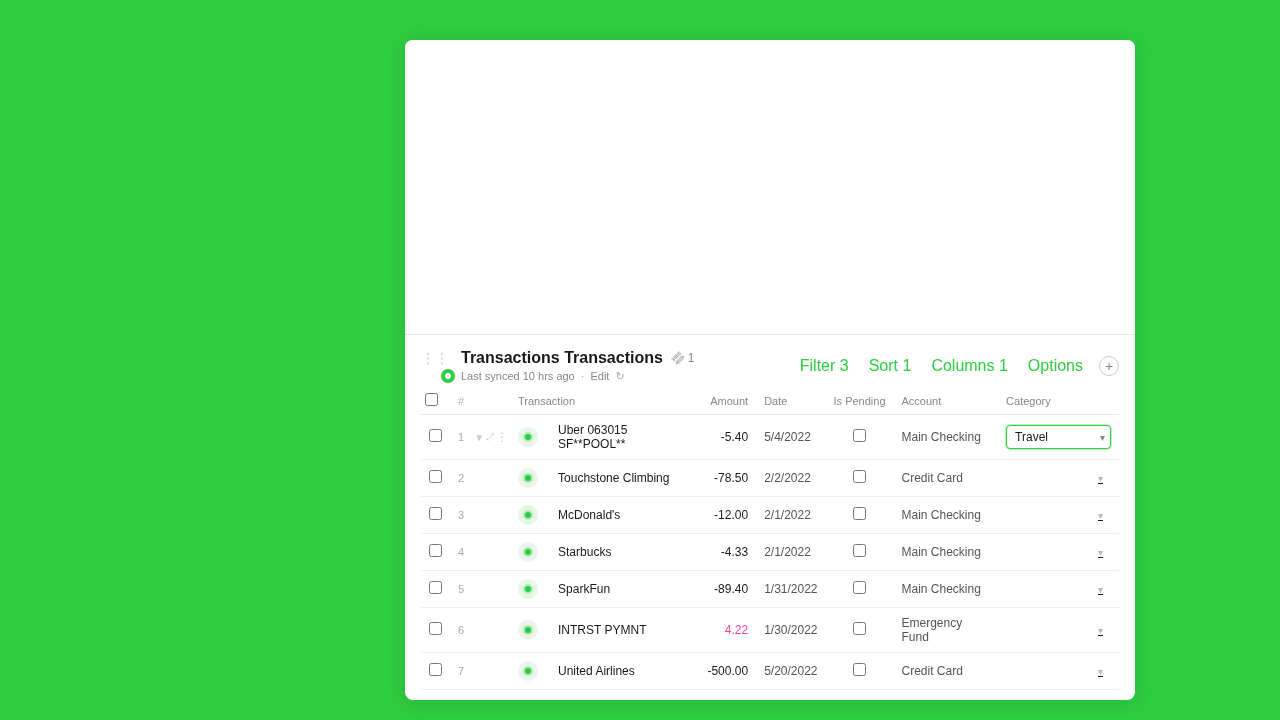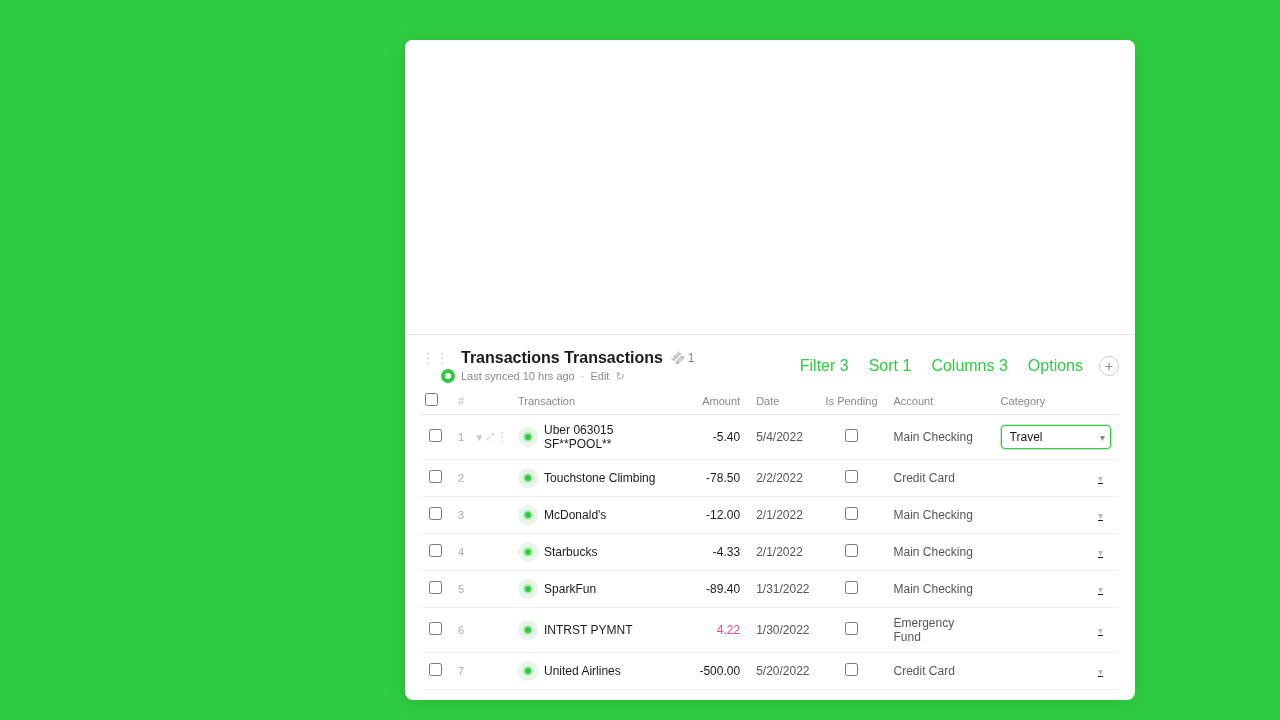--- a/index.html
+++ b/index.html
@@ -168,21 +168,21 @@
       vertical-align: middle;
     }
     tbody td.num-col {
       color: #aaa;
       font-size: 11px;
       text-align: center;
     }
     .merchant-cell {
       display: flex;
       align-items: center;
-      gap: 6px;
+      gap: 20px;
     }
     .merchant-icon {
       width: 20px;
       height: 20px;
       border-radius: 50%;
       background: #e8f5e9;
       display: flex;
       align-items: center;
       justify-content: center;
       font-size: 10px;
@@ -276,21 +276,21 @@
           <div class="sync-dot"></div>
           <span class="sync-text">Last synced 10 hrs ago</span>
           <span style="color:#aaa;font-size:11px;">·</span>
           <a class="edit-link">Edit</a>
           <span class="refresh-icon">↻</span>
         </div>
       </div>
       <div class="header-actions">
         <button class="action-btn filter-btn">Filter 3</button>
         <button class="action-btn sort-btn">Sort 1</button>
-        <button class="action-btn columns-btn">Columns 3</button>
+        <button class="action-btn columns-btn">Columns 1</button>
         <button class="action-btn options-btn">Options</button>
         <button class="add-col-btn">+</button>
       </div>
     </div>
 
     <div class="table-wrapper">
       <table>
         <thead>
           <tr>
             <th class="checkbox-col">

